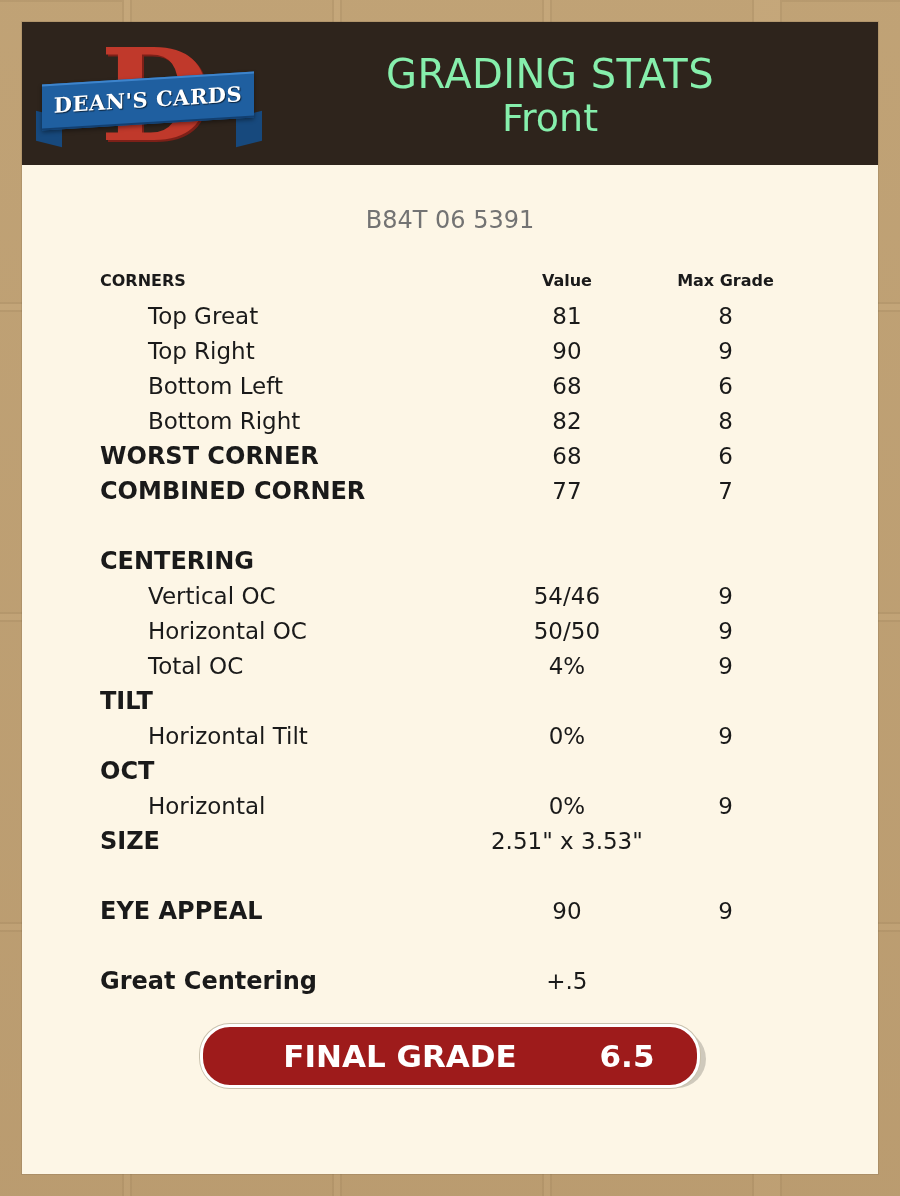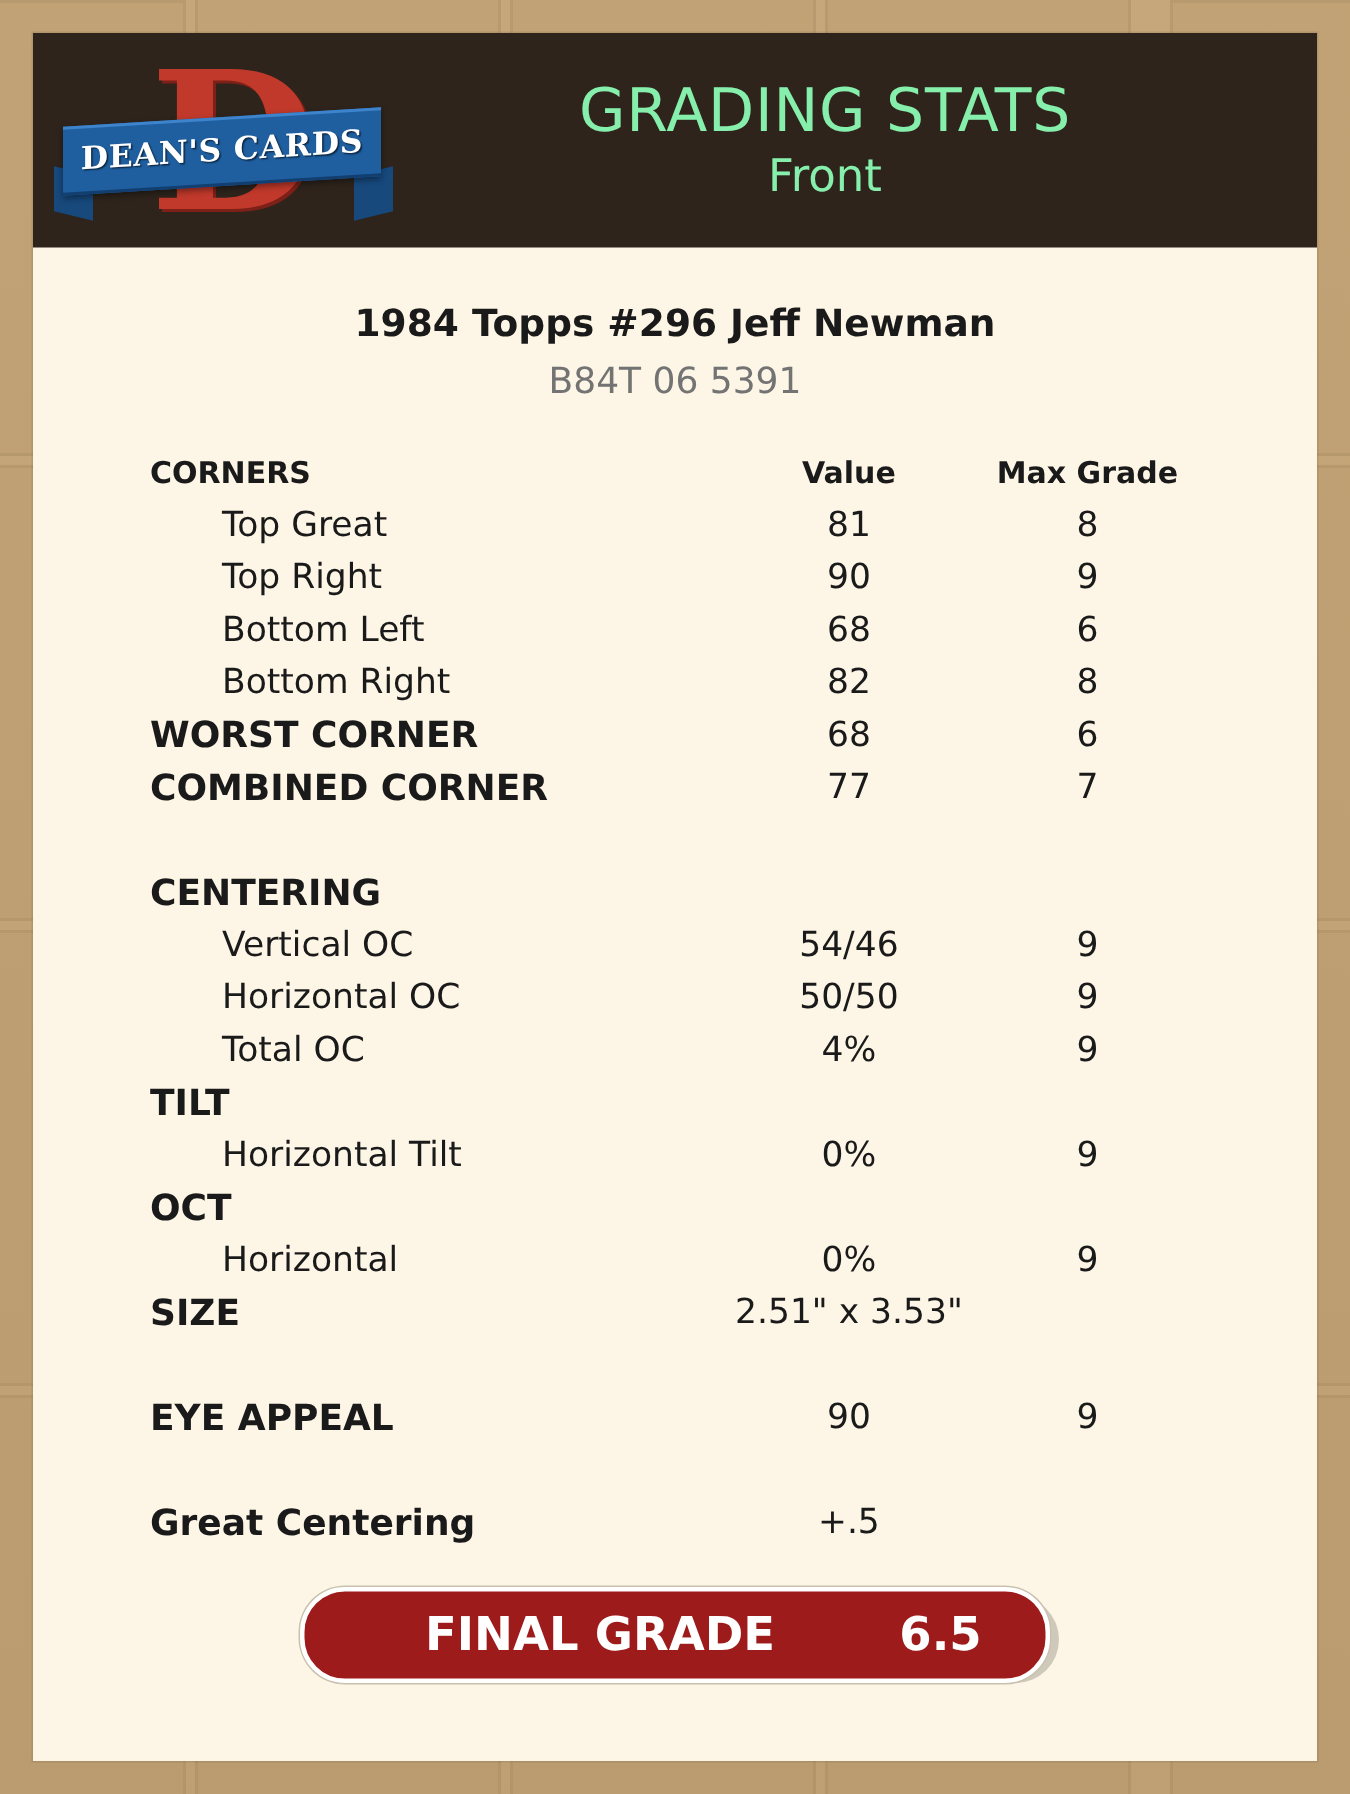--- a/index.html
+++ b/index.html
@@ -113,21 +113,21 @@
     text-align: center;
     color: #86efac;
     padding-right: 50px;
   }
   .header-title {
     font-size: 40px;
     letter-spacing: 0.5px;
     line-height: 48px;
   }
   .header-sub {
-    font-size: 30px;
+    font-size: 38px;
     line-height: 40px;
     font-weight: normal;
   }
 
   .body-area {
     padding: 34px 52px 0 52px;
   }
 
   .card-title {
     text-align: center;
@@ -155,21 +155,21 @@
     padding: 0;
     height: 35px;
     vertical-align: middle;
   }
   .c-label { width: 360px; text-align: left; }
   .c-value { width: 180px; text-align: center; }
   .c-grade { width: 160px; text-align: center; margin-top: 17px; }
 
   .sec-head { font-weight: bold; font-size: 24px; }
   .sub { padding-left: 48px !important; }
-  .hdr-cell { font-weight: bold; font-size: 20px; }
+  .hdr-cell { font-weight: bold; font-size: 16px; }
   .spacer td { height: 18px; }
   .small-gap td { height: 10px; }
 
   .final-wrap {
     margin: 26px auto 0 auto;
     width: 500px;
     position: relative;
   }
   .final-shadow {
     position: absolute;
@@ -228,21 +228,20 @@
       <div class="ribbon-text">DEAN'S CARDS</div>
     </div>
     <div class="header-titles">
       <div class="header-title">GRADING STATS</div>
       <div class="header-sub">Front</div>
     </div>
   </div>
 
   <div class="body-area">
 
-    <div class="card-title">1984 Topps #296 Jeff Newman</div>
     <div class="card-serial">B84T 06 5391</div>
 
     <table class="stats">
       <tbody>
         <tr>
           <td class="c-label hdr-cell">CORNERS</td>
           <td class="c-value hdr-cell">Value</td>
           <td class="c-grade hdr-cell">Max Grade</td>
         </tr>
 

